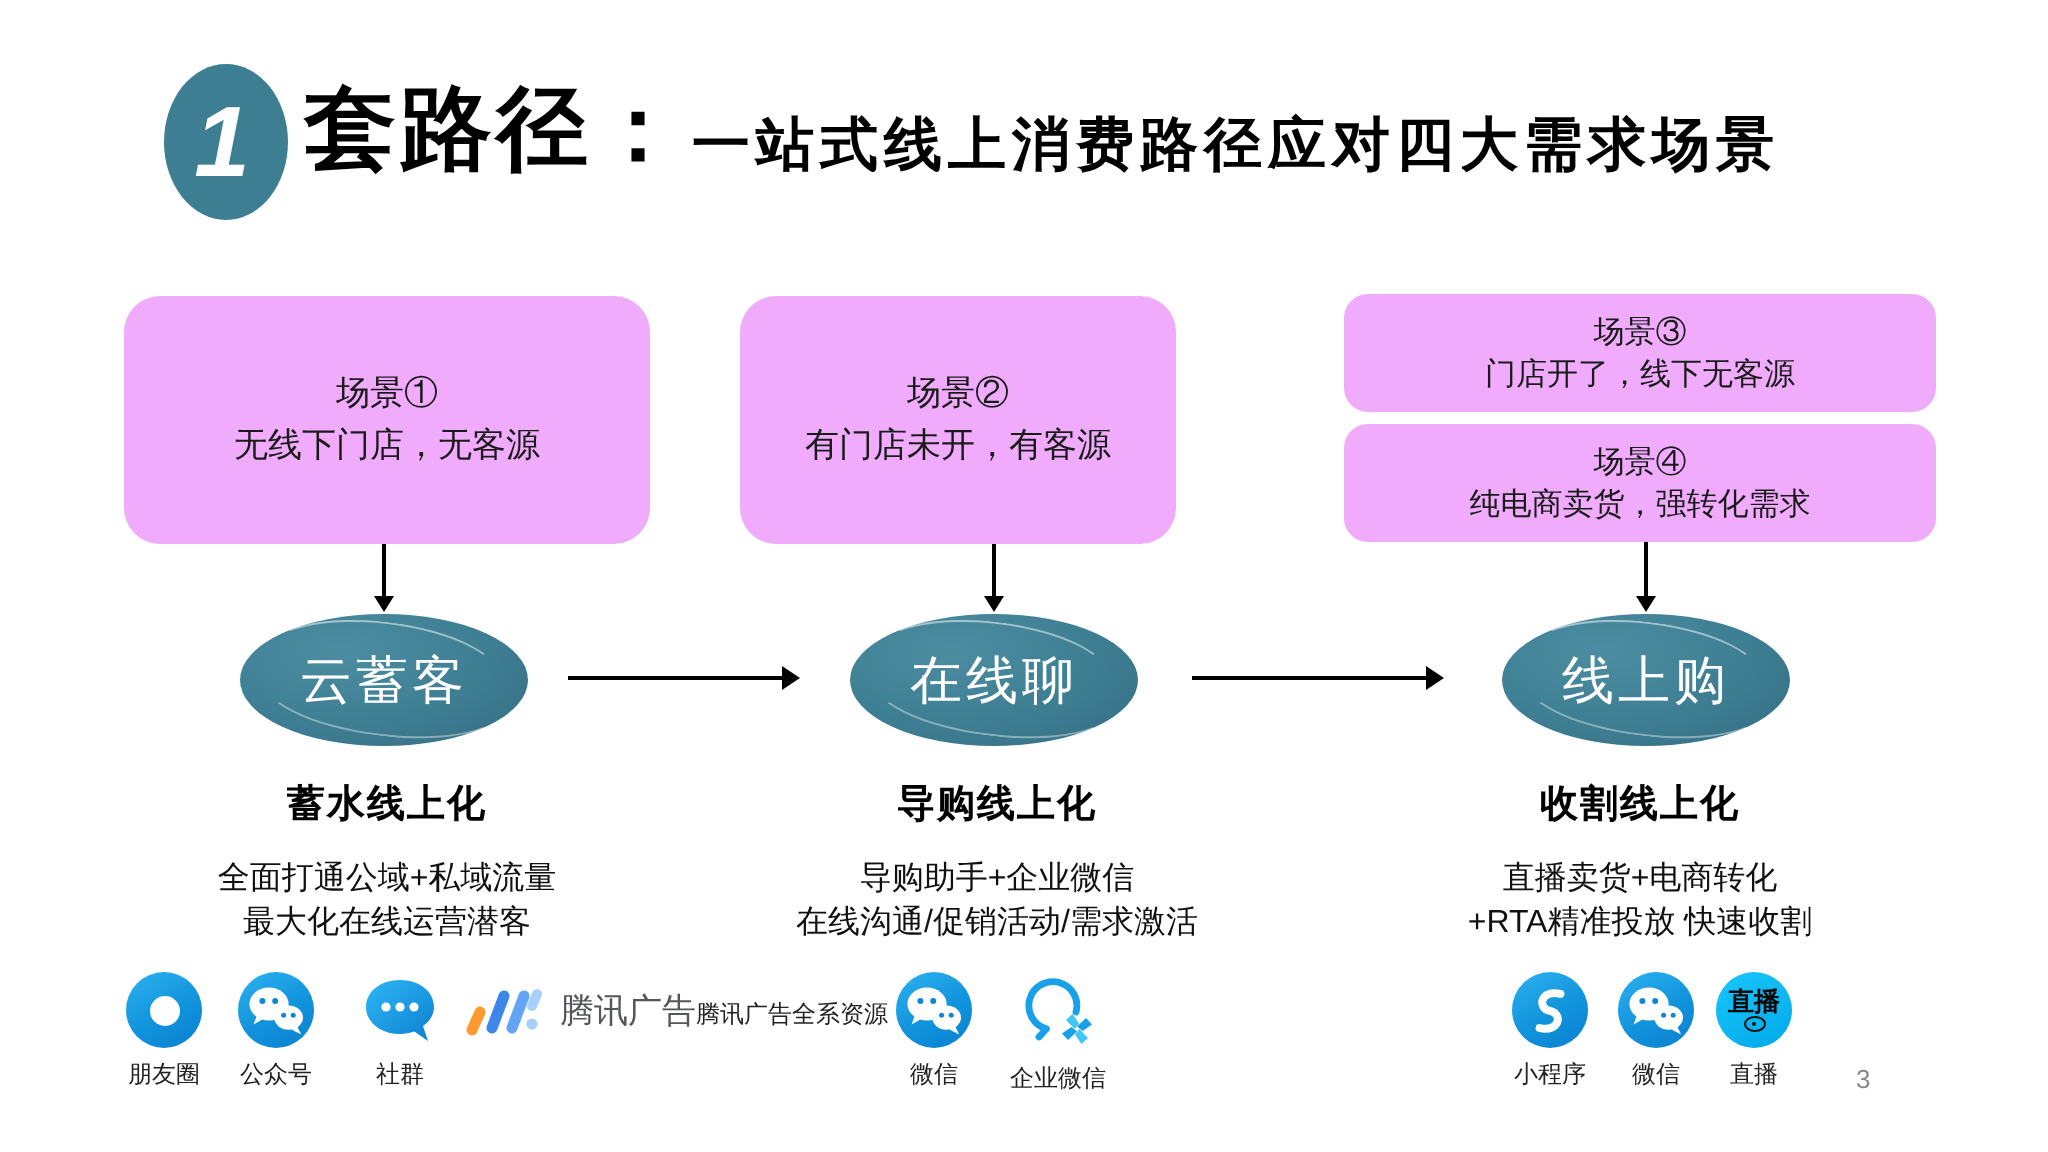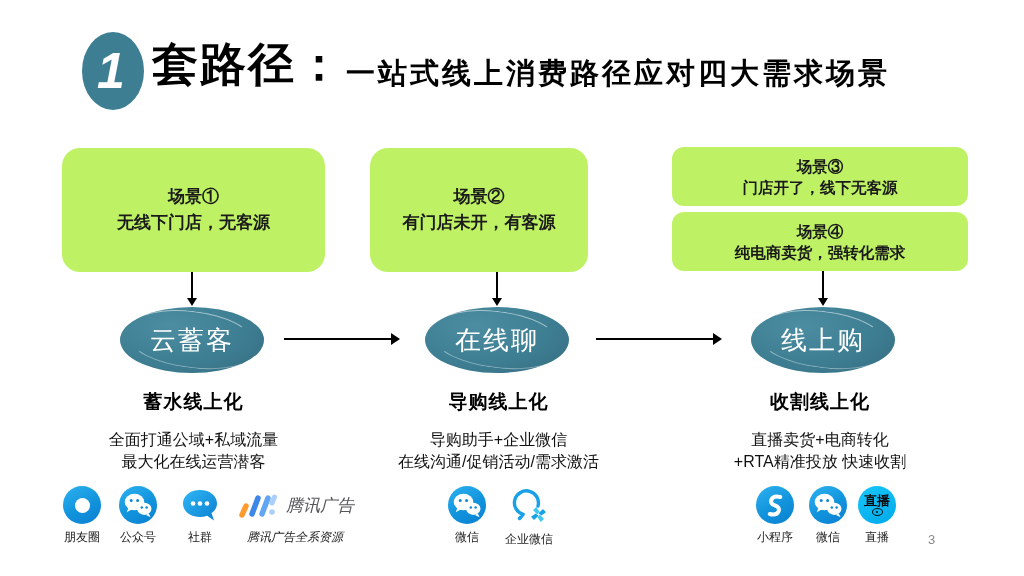--- a/index.html
+++ b/index.html
@@ -11,22 +11,22 @@
   .badge{position:absolute;left:82px;top:32px;width:62px;height:78px;border-radius:50%;
          background:#3E7E93;display:flex;align-items:center;justify-content:center;}
   .badge span{color:#fff;font-size:50px;font-weight:700;font-style:italic;line-height:1;
               transform:translateX(-2px);}
   .slide-title{position:absolute;left:152px;top:38px;font-size:46px;font-weight:900;
                letter-spacing:2px;color:#000;line-height:1.15;}
   .slide-subtitle{position:absolute;left:346px;top:56px;font-size:29px;font-weight:800;
                   letter-spacing:3px;color:#000;line-height:1.2;}
 
   
-  .scene-box{position:absolute;background:#bef264;display:flex;flex-direction:column;
-             align-items:center;justify-content:center;text-align:center;color:#1a1a1a;font-weight:bold;}
+  .scene-box{position:absolute;background:#f0abfc;display:flex;flex-direction:column;
+             align-items:center;justify-content:center;text-align:center;color:#1a1a1a;}
   .scene-box.big{border-radius:18px;font-size:17px;line-height:26px;}
   .scene-box.small{border-radius:12px;font-size:15.5px;line-height:21px;}
   #box1{left:62px;top:148px;width:263px;height:124px;}
   #box2{left:370px;top:148px;width:218px;height:124px;}
   #box3{left:672px;top:147px;width:296px;height:59px;}
   #box4{left:672px;top:212px;width:296px;height:59px;}
 
   
   .v-arrow{position:absolute;width:2px;background:#000;}
   .v-arrow::after{content:"";position:absolute;left:-4px;bottom:-7px;width:0;height:0;
@@ -73,21 +73,21 @@
   .app-circle.live{background:linear-gradient(150deg,#19c6fb,#00a9ea);}
   .live-text{font-size:13px;font-weight:700;color:#0a0a0a;line-height:13px;letter-spacing:0;}
   .live-eye{margin-top:1px;width:9px;height:6px;border:1.5px solid #111;border-radius:50%;
             position:relative;}
   .live-eye::after{content:"";position:absolute;left:50%;top:50%;width:2.5px;height:2.5px;
                    margin:-1.25px 0 0 -1.25px;border-radius:50%;background:#111;}
   #icon-moments{left:50px;} #icon-official{left:106px;} #icon-community{left:168px;}
   #icon-wechat2{left:435px;} #icon-wecom{left:497px;}
   #icon-mini{left:743px;} #icon-wechat3{left:796px;} #icon-live{left:845px;}
   .tencent-group{position:absolute;left:230px;top:486px;width:130px;display:flex;
-                 flex-direction:column;align-items:center;font-style:italic;}
+                 align-items:center;}
   .tencent-row{display:flex;align-items:center;gap:6px;height:38px;}
   .tencent-logo-text{font-size:17px;color:#54565A;font-weight:500;white-space:nowrap;}
 
   .page-number{position:absolute;left:928px;top:532px;font-size:13px;color:#8a8a8a;}
 </style>
 </head>
 <body>
 
 <div class="slide">
 

